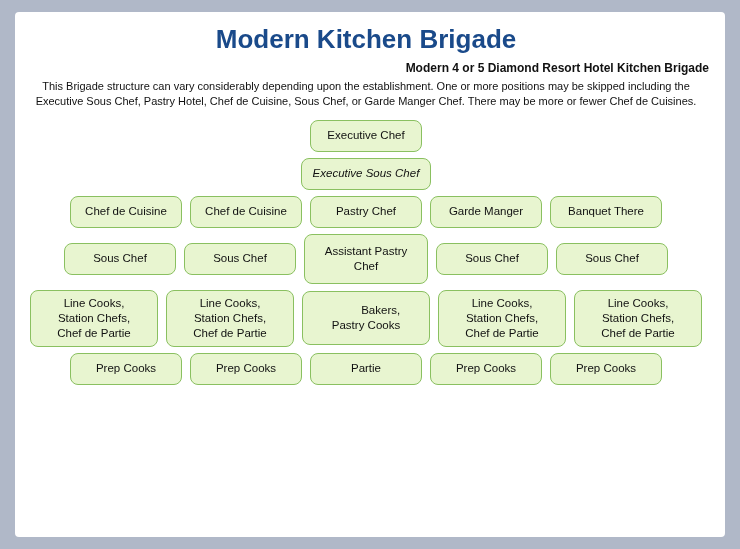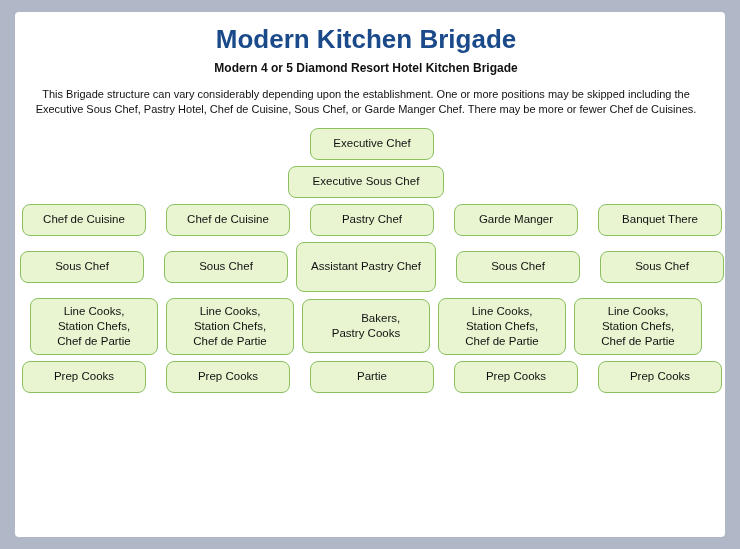--- a/index.html
+++ b/index.html
@@ -21,24 +21,24 @@
       overflow: hidden;
     }
     .title {
       text-align: center;
       font-size: 26px;
       font-weight: bold;
       color: #1a4a8a;
       margin-bottom: 6px;
     }
     .subtitle {
-      text-align: center;
+      text-align: right;
       font-size: 12px;
       font-weight: bold;
-      margin-bottom: 12px;
+      margin-bottom: 4px;
       color: #111;
     }
     .description {
       text-align: center;
       font-size: 11px;
       color: #111;
       margin-bottom: 10px;
       line-height: 1.4;
     }
     .org-chart {
@@ -59,42 +59,42 @@
       border-radius: 8px;
       text-align: center;
       font-size: 11.5px;
       color: #111;
       padding: 5px 8px;
       line-height: 1.3;
       display: flex;
       align-items: center;
       justify-content: center;
     }
-    .box-sm { width: 124px; min-height: 32px; margin-left: 12px; }
+    .box-sm { width: 112px; min-height: 32px; }
     .box-lg { width: 128px; min-height: 48px; }
     .box-xl { width: 128px; min-height: 54px; }
   </style>
 </head>
 <body>
 
 <div class="main-card">
   <div class="title">Modern Kitchen Brigade</div>
   <div class="subtitle">Modern 4 or 5 Diamond Resort Hotel Kitchen Brigade</div>
   <div class="description">This Brigade structure can vary considerably depending upon the establishment. One or more positions may be skipped including the Executive Sous Chef, Pastry Hotel, Chef de Cuisine, Sous Chef, or Garde Manger Chef. There may be more or fewer Chef de Cuisines.</div>
 
   <div class="org-chart">
 
     <div class="row">
       <div class="box box-sm">
         <span>Executive Chef</span>
       </div>
     </div>
 
     <div class="row">
-      <div class="box" style="width:156px;min-height:32px;">
+      <div class="box" style="width:130px;min-height:32px;font-style:italic;">
         <span>Executive Sous Chef</span>
       </div>
     </div>
 
     <div class="row">
       <div class="box box-sm">
         <span>Chef de Cuisine</span>
       </div>
       <div class="box box-sm">
         <span>Chef de Cuisine</span>
@@ -110,21 +110,21 @@
       </div>
     </div>
 
     <div class="row">
       <div class="box box-sm">
         <span>Sous Chef</span>
       </div>
       <div class="box box-sm">
         <span>Sous Chef</span>
       </div>
-      <div class="box box-lg" style="width:140px;min-height:50px;">
+      <div class="box box-lg" style="width:124px;min-height:50px;">
         <span>Assistant Pastry Chef</span>
       </div>
       <div class="box box-sm">
         <span>Sous Chef</span>
       </div>
       <div class="box box-sm">
         <span>Sous Chef</span>
       </div>
     </div>
 

